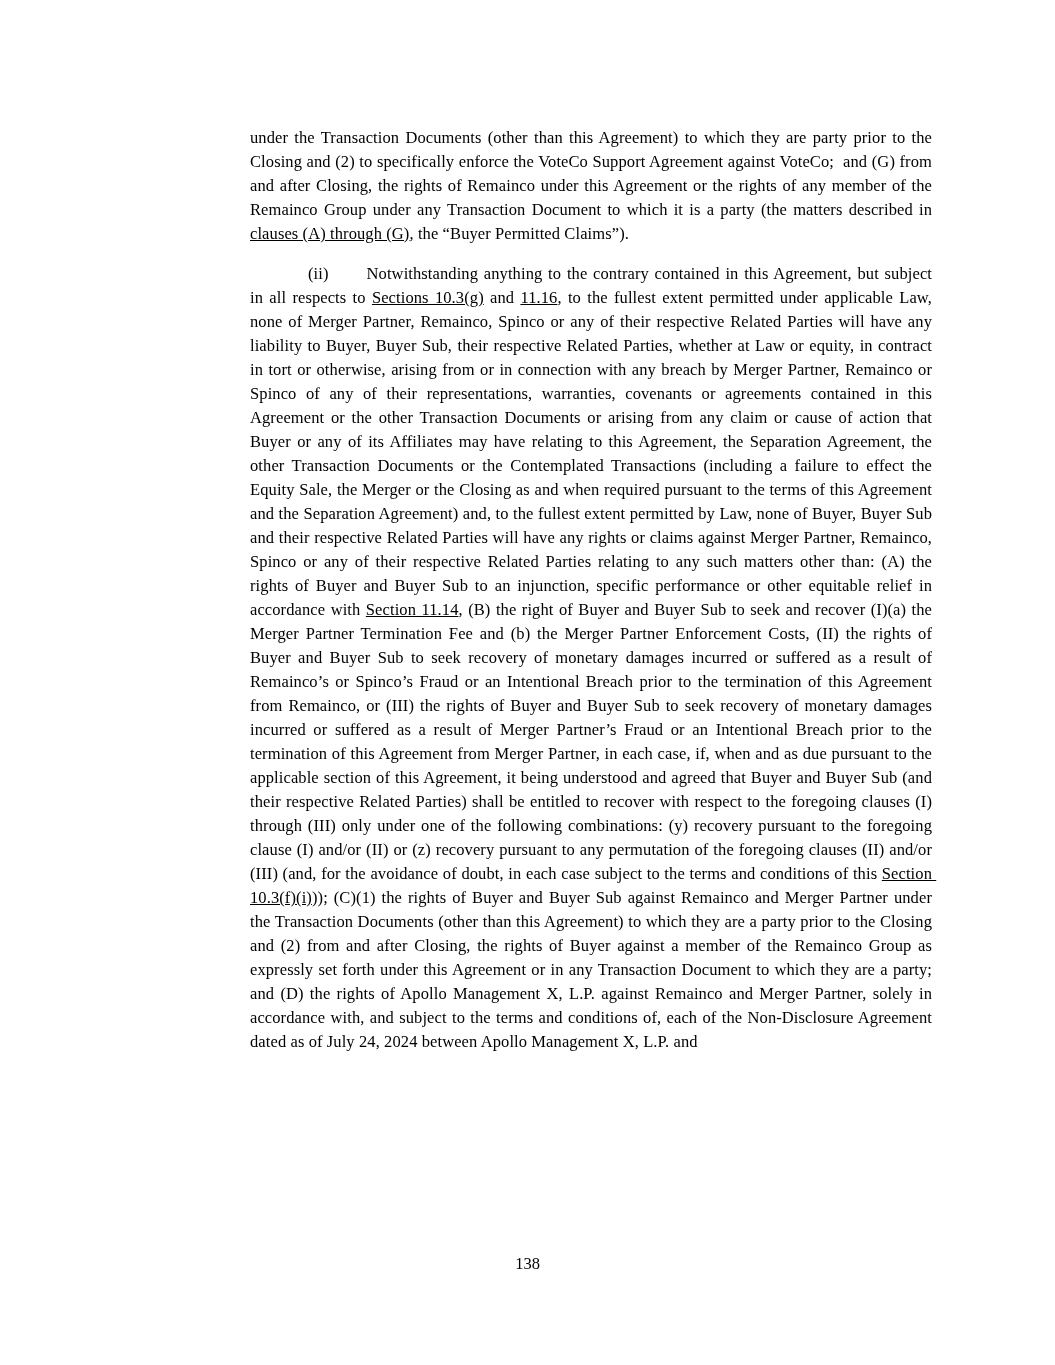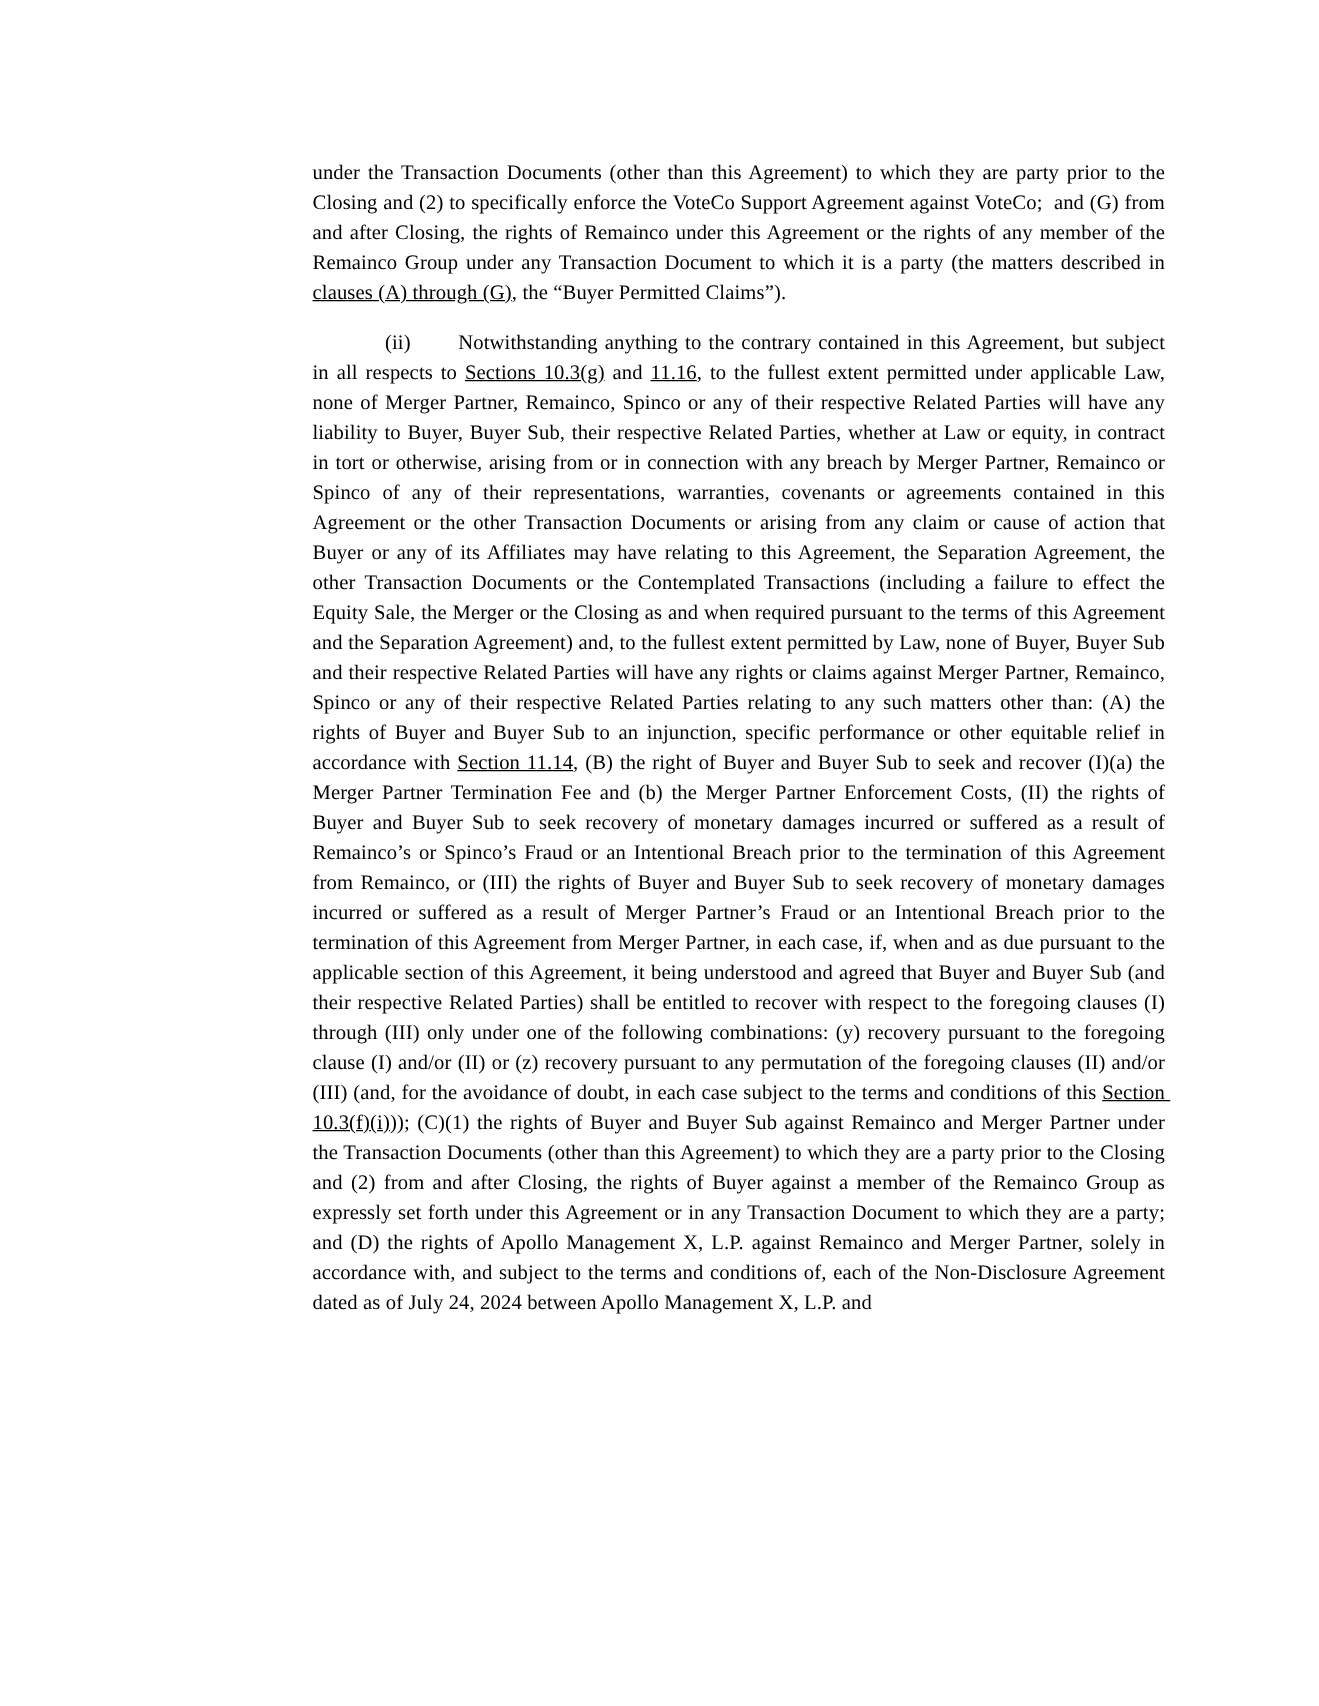--- a/index.html
+++ b/index.html
@@ -57,13 +57,14 @@
 
 <div class="page">
   <div class="text-block">
 
     <p class="para"><span class="seg">under the Transaction Documents (other than this Agreement) to which they are party prior to the Closing and (2) to specifically enforce the VoteCo Support Agreement against VoteCo;  and (G) from and after Closing, the rights of Remainco under this Agreement or the rights of any member of the Remainco Group under any Transaction Document to which it is a party (the matters described in </span><span class="seg u">clauses (A) through (G)</span><span class="seg">, the “Buyer Permitted Claims”).</span></p>
 
     <p class="para para-indent"><span class="seg">(ii)</span><span class="tabgap"></span><span class="seg">Notwithstanding anything to the contrary contained in this Agreement, but subject in all respects to </span><span class="seg u">Sections 10.3(g)</span><span class="seg"> and </span><span class="seg u">11.16</span><span class="seg">, to the fullest extent permitted under applicable Law, none of Merger Partner, Remainco, Spinco or any of their respective Related Parties will have any liability to Buyer, Buyer Sub, their respective Related Parties, whether at Law or equity, in contract in tort or otherwise, arising from or in connection with any breach by Merger Partner, Remainco or Spinco of any of their representations, warranties, covenants or agreements contained in this Agreement or the other Transaction Documents or arising from any claim or cause of action that Buyer or any of its Affiliates may have relating to this Agreement, the Separation Agreement, the other Transaction Documents or the Contemplated Transactions (including a failure to effect the Equity Sale, the Merger or the Closing as and when required pursuant to the terms of this Agreement and the Separation Agreement) and, to the fullest extent permitted by Law, none of Buyer, Buyer Sub and their respective Related Parties will have any rights or claims against Merger Partner, Remainco, Spinco or any of their respective Related Parties relating to any such matters other than: (A) the rights of Buyer and Buyer Sub to an injunction, specific performance or other equitable relief in accordance with </span><span class="seg u">Section 11.14</span><span class="seg">, (B) the right of Buyer and Buyer Sub to seek and recover (I)(a) the Merger Partner Termination Fee and (b) the Merger Partner Enforcement Costs, (II) the rights of Buyer and Buyer Sub to seek recovery of monetary damages incurred or suffered as a result of Remainco’s or Spinco’s Fraud or an Intentional Breach prior to the termination of this Agreement from Remainco, or (III) the rights of Buyer and Buyer Sub to seek recovery of monetary damages incurred or suffered as a result of Merger Partner’s Fraud or an Intentional Breach prior to the termination of this Agreement from Merger Partner, in each case, if, when and as due pursuant to the applicable section of this Agreement, it being understood and agreed that Buyer and Buyer Sub (and their respective Related Parties) shall be entitled to recover with respect to the foregoing clauses (I) through (III) only under one of the following combinations: (y) recovery pursuant to the foregoing clause (I) and/or (II) or (z) recovery pursuant to any permutation of the foregoing clauses (II) and/or (III) (and, for the avoidance of doubt, in each case subject to the terms and conditions of this </span><span class="seg u">Section 10.3(f)(i)</span><span class="seg">)); (C)(1) the rights of Buyer and Buyer Sub against Remainco and Merger Partner under the Transaction Documents (other than this Agreement) to which they are a party prior to the Closing and (2) from and after Closing, the rights of Buyer against a member of the Remainco Group as expressly set forth under this Agreement or in any Transaction Document to which they are a party; and (D) the rights of Apollo Management X, L.P. against Remainco and Merger Partner, solely in accordance with, and subject to the terms and conditions of, each of the Non-Disclosure Agreement dated as of July 24, 2024 between Apollo Management X, L.P. and</span></p>
 
   </div>
 
+  <div class="page-number">138</div>
 </div>
 
 </body></html>

